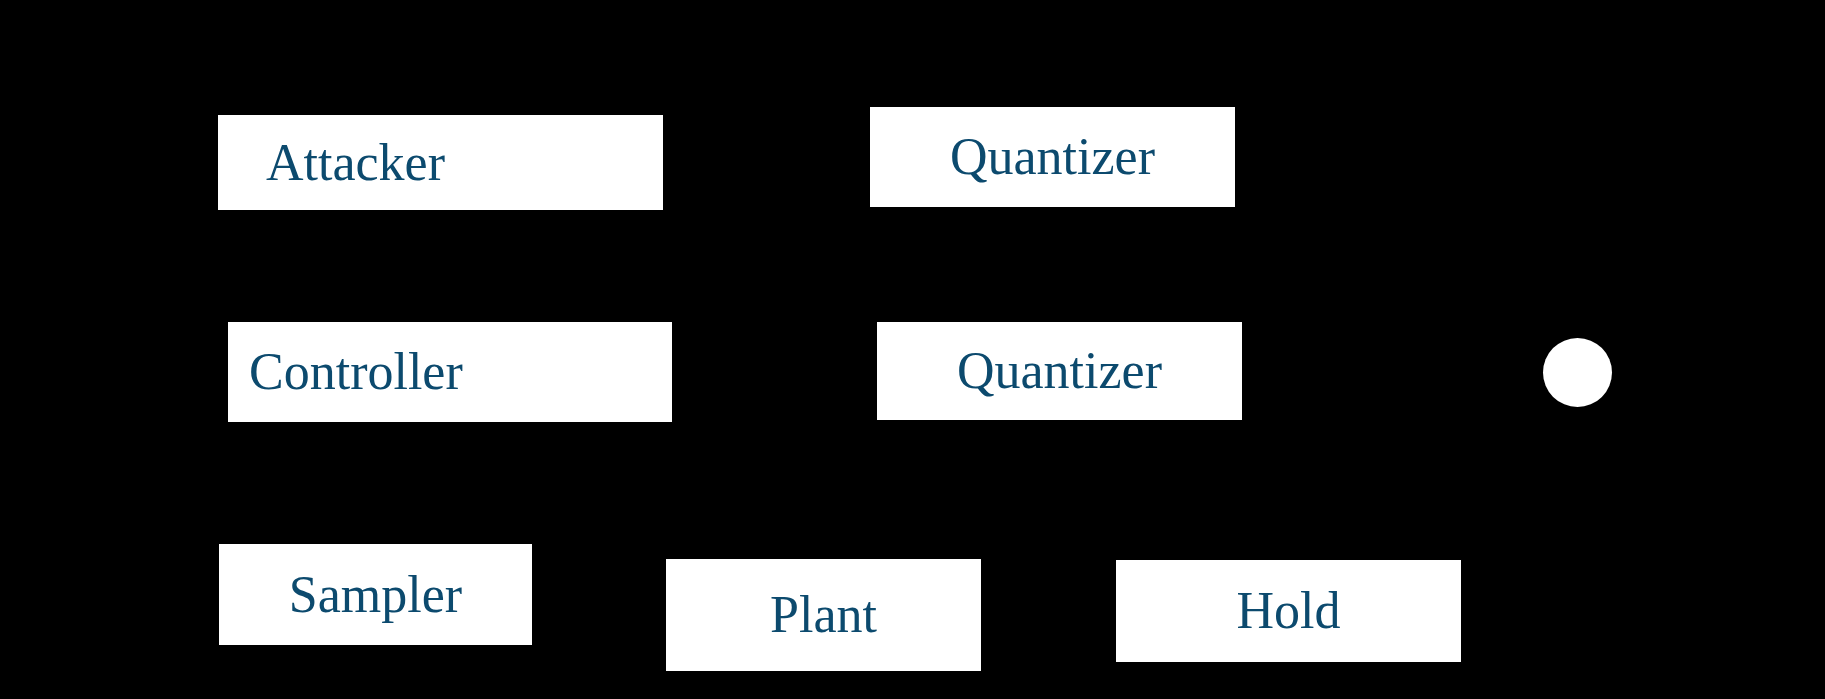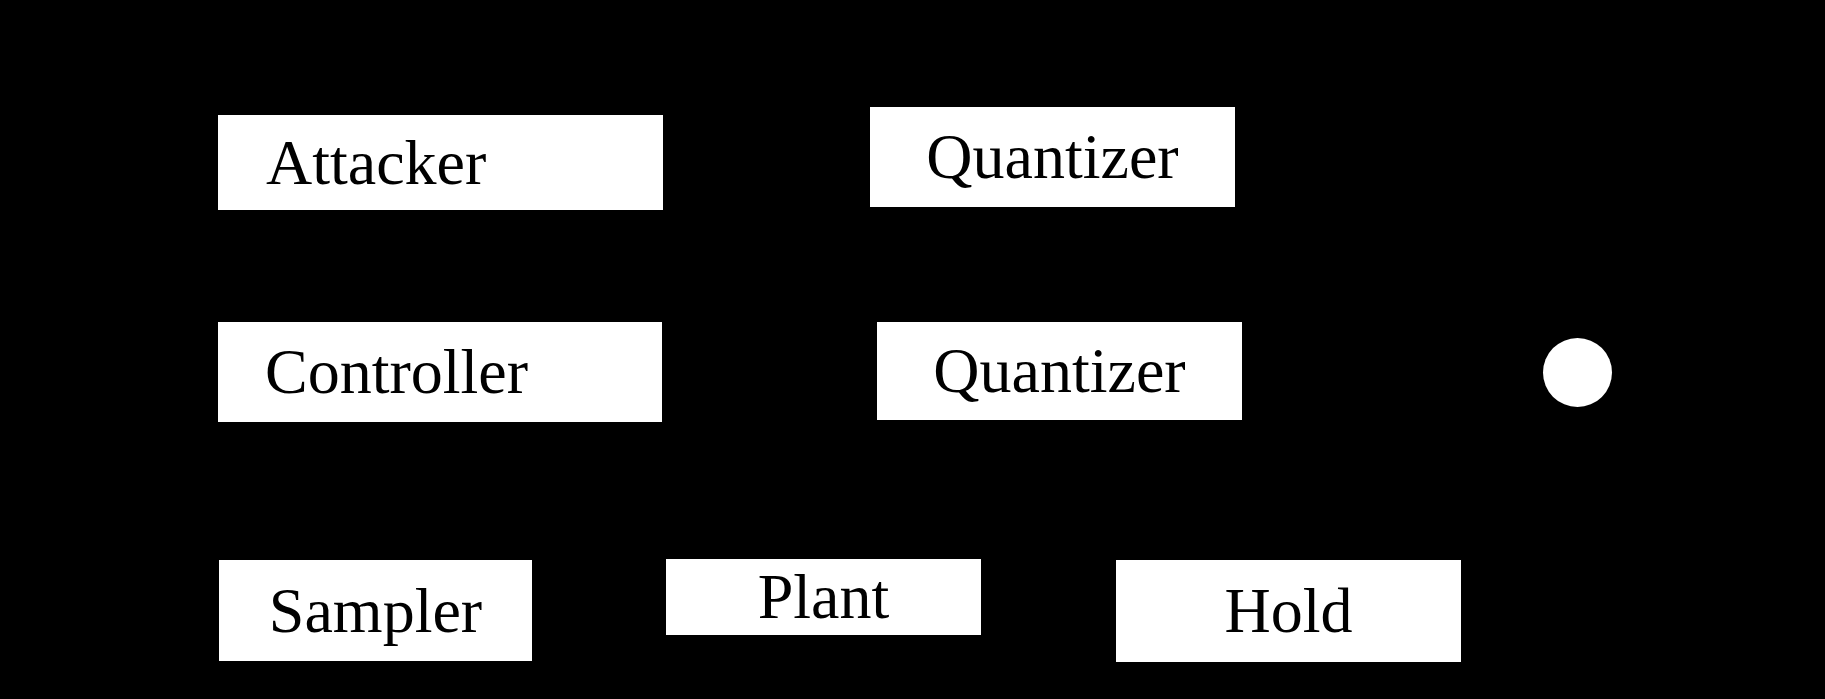--- a/index.html
+++ b/index.html
@@ -13,41 +13,41 @@
   .canvas {
     position: relative;
     width: 1825px;
     height: 699px;
     background: #000000;
     font-family: "Liberation Serif", "DejaVu Serif", serif;
   }
   .node {
     position: absolute;
     background: #ffffff;
-    color: #000000;
+    color: #0c4a6e;
     display: flex;
     align-items: center;
     justify-content: center;
-    font-size: 64px;
+    font-size: 52px;
     line-height: 1;
     white-space: nowrap;
     box-sizing: border-box;
   }
   .node.align-left {
     justify-content: flex-start;
   }
   
   .node-attacker       { left: 218px;  top: 115px; width: 445px; height: 95px;  padding-left: 48px; }
   .node-quantizer-top  { left: 870px;  top: 107px; width: 365px; height: 100px; }
   
-  .node-controller     { left: 218px;  top: 322px; width: 444px; height: 100px; padding-left: 47px; }
+  .node-controller     { left: 228px;  top: 322px; width: 444px; height: 100px; padding-left: 21px; }
   .node-quantizer-mid  { left: 877px;  top: 322px; width: 365px; height: 98px;  }
   
-  .node-sampler        { left: 219px;  top: 560px; width: 313px; height: 101px; }
-  .node-plant          { left: 666px;  top: 559px; width: 315px; height: 76px; }
+  .node-sampler        { left: 219px;  top: 544px; width: 313px; height: 101px; }
+  .node-plant          { left: 666px;  top: 559px; width: 315px; height: 112px; }
   .node-hold           { left: 1116px; top: 560px; width: 345px; height: 102px; }
   
   .circle-node {
     position: absolute;
     left: 1543px;
     top: 338px;
     width: 69px;
     height: 69px;
     border-radius: 50%;
     background: #ffffff;

